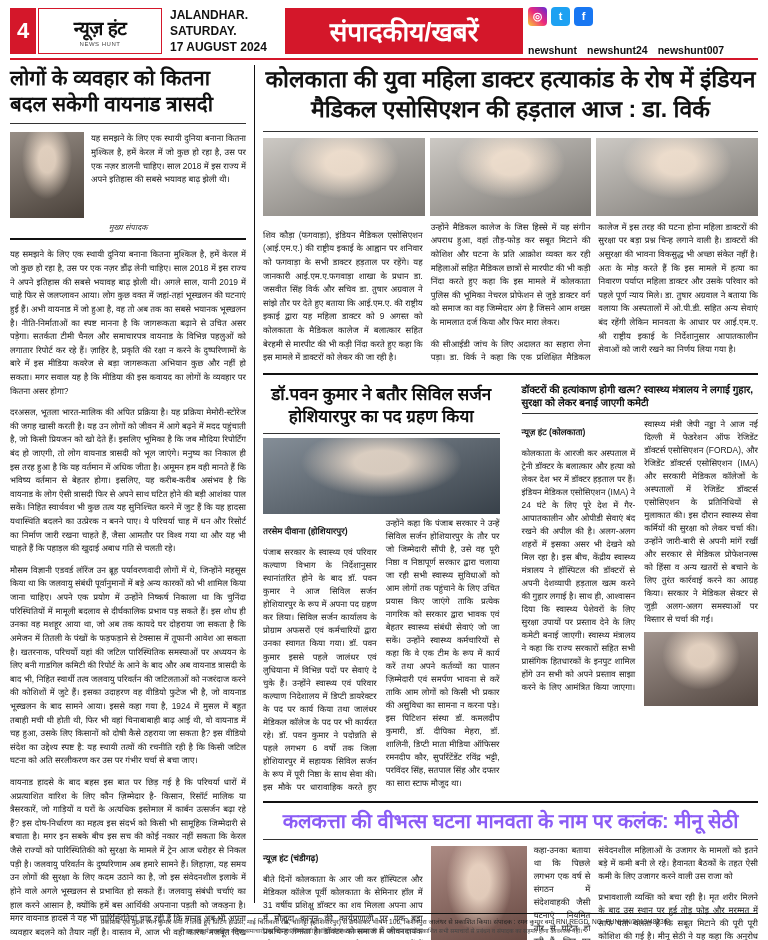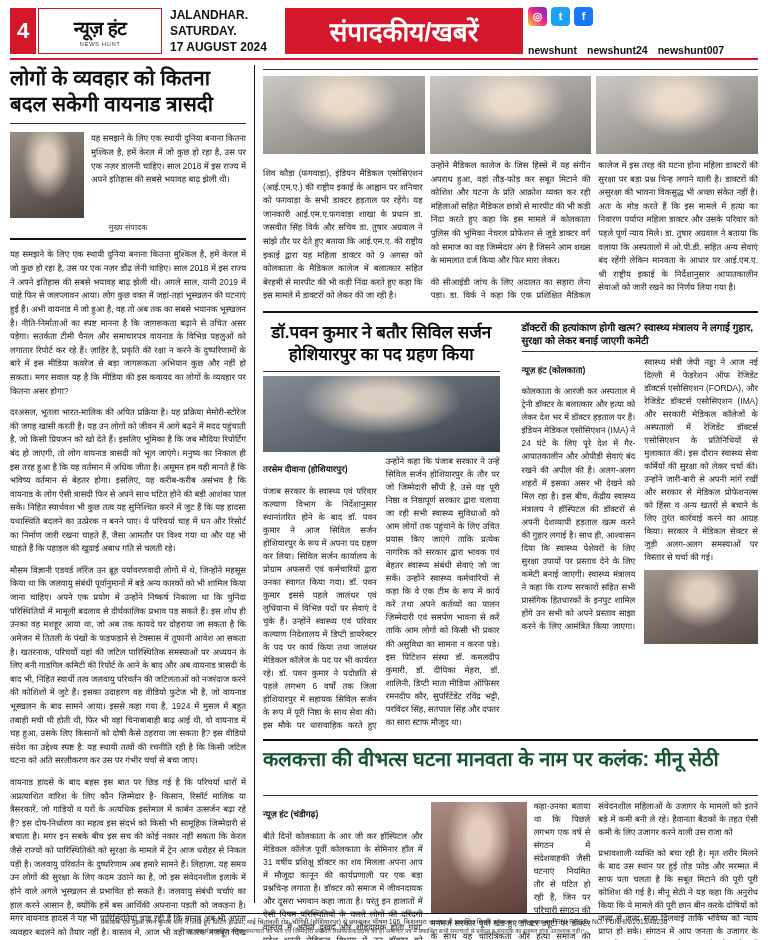--- a/index.html
+++ b/index.html
@@ -147,22 +147,23 @@
     font-size: 10px;
     line-height: 1.3;
     font-weight: bold;
     margin: 3px 0 4px 0;
     color: #111;
   }
   h2.hl-wide {
     font-size: 20px;
     line-height: 1.3;
     font-weight: bold;
-    margin: 3px 0 23px 0;
-    color: #14532d;
+    margin: 3px 0 5px 0;
+    color: #8b5cf6;
+    text-align: center;
   }
 
   
   .body-txt {
     font-size: 8.4px;
     line-height: 1.62;
     color: #1a1a1a;
     text-align: justify;
     margin: 8px 0 6px 0;
   }
@@ -215,20 +216,21 @@
     font-size: 12.5px;
     font-weight: bold;
     color: #111;
     margin: 3px 0 0 0;
   }
   .editor-role {
     text-align: center;
     font-size: 8px;
     color: #333;
     margin: 1px 0 4px 0;
+    font-style: italic;
   }
   .hr-thin { height: 1px; background: #333; margin: 4px 0; }
   .hr-black { height: 2px; background: #111; margin: 6px 0 5px 0; }
 
   .photo-row {
     display: flex;
     gap: 5px;
     margin: 2px 0 5px 0;
   }
   .photo-row .photo { flex: 1; height: 78px; }
@@ -297,20 +299,21 @@
       <p class="body-txt">यह समझने के लिए एक स्थायी दुनिया बनाना कितना मुश्किल है, हमें केरल में जो कुछ हो रहा है, उस पर एक नज़र डौंढ़ लेनी चाहिए। साल 2018 में इस राज्य ने अपने इतिहास की सबसे भयावह बाढ़ झेली थी। अगले साल, यानी 2019 में चाहे फिर से जलप्लावन आया। लोग कुछ वक्त में जहां-तहां भूस्खलन की घटनाएं हुईं हैं। अभी वायनाड में जो हुआ है, वह तो अब तक का सबसे भयानक भूस्खलन है। नीति-निर्माताओं का स्पष्ट मानना है कि जागरूकता बढ़ाने से उचित असर पड़ेगा। सतर्कता टीमी चैनल और समाचारपत्र वायनाड के विभिन्न पहलुओं को लगातार रिपोर्ट कर रहे हैं। ज़ाहिर है, प्रकृति की रक्षा न करने के दुष्परिणामों के बारे में इस मीडिया कवरेज से बड़ा जागरूकता अभियान कुछ और नहीं हो सकता। मगर सवाल यह है कि मीडिया की इस कवायद का लोगों के व्यवहार पर कितना असर होगा?</p>
       <p class="body-txt">दरअसल, भूतला भारत-मालिक की अपित प्रक्रिया है। यह प्रक्रिया मेमोरी-स्टोरेज की जगह खासी करती है। यह उन लोगों को जीवन में आगे बढ़ने में मदद पहुंचाती है, जो किसी प्रियजन को खो देते हैं। इसलिए भूमिका है कि जब मौदिया रिपोर्टिंग बंद हो जाएगी, तो लोग वायनाड त्रासदी को भूल जाएंगे। मनुष्य का निकाल ही इस तरह हुआ है कि यह वर्तमान में अधिक जीता है।  अमूमन हम वही मानते हैं कि भविष्य वर्तमान से बेहतर होगा। इसलिए, यह करीब-करीब असंभव है कि वायनाड के लोग ऐसी त्रासदी फिर से अपने साथ घटित होने की बड़ी आशंका पाल सकें। निहित स्वार्थवश भी कुछ तत्व यह सुनिश्चित करने में जुट हैं कि यह हादसा यथास्थिति बदलने का उत्प्रेरक न बनने पाए। ये परिचर्या चाह में धन और रिसोर्ट का निर्माण जारी रखना चाहते हैं, जैसा आमतौर पर विश्व गया था और यह भी चाहते हैं कि पहाड़ल की खुदाई अबाध गति से चलती रहे।</p>
       <p class="body-txt">मौसम विज्ञानी एडवर्ड लॉरेंज उन ब्रूह पर्यावरणवादी लोगों में थे, जिन्होंने महसूस किया था कि जलवायु संबंधी पूर्वानुमानों में बड़े अन्य कारकों को भी शामिल किया जाना चाहिए। अपने एक प्रयोग में उन्होंने निष्कर्ष निकाला था कि चुनिंदा परिस्थितियों में मामूली बदलाव से दीर्घकालिक प्रभाव पड़ सकते हैं। इस शोध ही उनका वह मशहूर आया था, जो अब तक कायदे घर दोहराया जा सकता है कि अमेजन में तितली के पंखों के फड़फड़ाने से टेक्सास में तूफानी आवेश आ सकता है। खतरनाक, परिचर्यों यहां की जटिल पारिस्थितिक समस्याओं पर अध्ययन के लिए बनी गाडगिल कमिटी की रिपोर्ट के आने के बाद और अब वायनाड त्रासदी के बाद भी, निहित स्वार्थी तत्व जलवायु परिवर्तन की जटिलताओं को नजरंदाज करने की कोशिशों में जुटे हैं। इसका उदाहरण वह वीडियो फुटेज भी है, जो वायनाड भूस्खलन के बाद सामने आया। इससे कहा गया है, 1924 में मुसल में बहुत तबाही मची थी होती थी, फिर भी वहां चिनाबाबाही बाढ़ आई थी, वो वायनाड में चह हुआ, उसके लिए किसानों को दोषी कैसे ठहराया जा सकता है? इस वीडियो संदेश का उद्देश्य स्पष्ट है: यह स्थायी तत्वों की रचनीति रही है कि किसी जटिल घटना को अति सरलीकरण कर उस पर गंभीर चर्चा से बचा जाए।</p>
       <p class="body-txt">वायनाड हादसे के बाद बहस इस बात पर छिड़ गई है कि परिचर्या धारों में अप्रत्याशित वारिश के लिए कौन ज़िम्मेदार है- किसान, रिसॉर्ट मालिक या त्रैसरकारें, जो गाड़ियों व घरों के अत्यधिक इस्तेमाल में कार्बन उत्सर्जन बढ़ा रहे हैं? इस दोष-निर्धारण का महत्व इस संदर्भ को किसी भी सामूहिक जिम्मेदारी से बचाता है। मगर इन सबके बीच इस सच की कोई नकार नहीं सकता कि केरल जैसे राज्यों को पारिस्थितिकी को सुरक्षा के मामले में ट्रेन आज धरोहर से निकल पड़ी है। जलवायु परिवर्तन के दुष्परिणाम अब हमारे सामने हैं। लिहाज़ा, यह समय उन लोगों की सुरक्षा के लिए कदम उठाने का है, जो इस संवेदनशील इलाके में होने वाले अगले भूस्खलन से प्रभावित हो सकते हैं। जलवायु संबंधी चर्चाएं का हाल करने आसान है, क्योंकि हमें बस आर्थिकी अपनाना पड़ती को जकड़ना है। मगर वायनाड हादसे ने यह भी पारिस्थितियां चाह रही हैं कि मानव अब भी अपना व्यवहार बदलने को तैयार नहीं है। वास्तव में, आज भी वही कारक मजबूत दिख रहे हैं, जो हालात ज़रा का तय बनाए रखना चाहते हैं।</p>
     </div>
 
     <div class="vrule"></div>
 
     <div class="col-right">
 
+      <h1 class="hl-main">कोलकाता की युवा महिला डाक्टर हत्याकांड के रोष में इंडियन मैडिकल एसोसिएशन की हड़ताल आज : डा. विर्क</h1>
       <div class="hr-thin"></div>
 
       <div class="three-col">
         <div class="photo-row" style="column-span:all">
           <div class="photo"></div>
           <div class="photo"></div>
           <div class="photo"></div>
         </div>
         <p class="body-txt">शिव कौड़ा (फगवाड़ा), इंडियन मैडिकल एसोसिएशन (आई.एम.ए.) की राष्ट्रीय इकाई के आह्वान पर शनिवार को फगवाड़ा के सभी डाक्टर हड़ताल पर रहेंगे। यह जानकारी आई.एम.ए.फगवाड़ा शाखा के प्रधान डा. जसवीत सिंह विर्क और सचिव डा. तुषार अग्रवाल ने सांझे तौर पर देते हुए बताया कि आई.एम.ए. की राष्ट्रीय इकाई द्वारा यह महिला डाक्टर को 9 अगस्त को कोलकाता के मैडिकल कालेज में बलात्कार सहित बेरहमी से मारपीट की भी कड़ी निंदा करते हुए कहा कि इस मामले में डाक्टरों को लेकर की जा रही है।</p>
         <p class="body-txt">उन्होंने मैडिकल कालेज के जिस हिस्से में यह संगीन अपराध हुआ, वहां तौड़-फोड़ कर सबूत मिटाने की कोशिश और घटना के प्रति आक्रोश व्यक्त कर रही महिलाओं सहित मैडिकल छात्रों से मारपीट की भी कड़ी निंदा करते हुए कहा कि इस मामले में कोलकाता पुलिस की भूमिका नेचरल प्रोफेशन से जुड़े डाक्टर वर्ग को समाज का वह जिम्मेदार अंग है जिसने आम शख्स के मामलात दर्ज किया और फिर मारा लेकर।</p>

